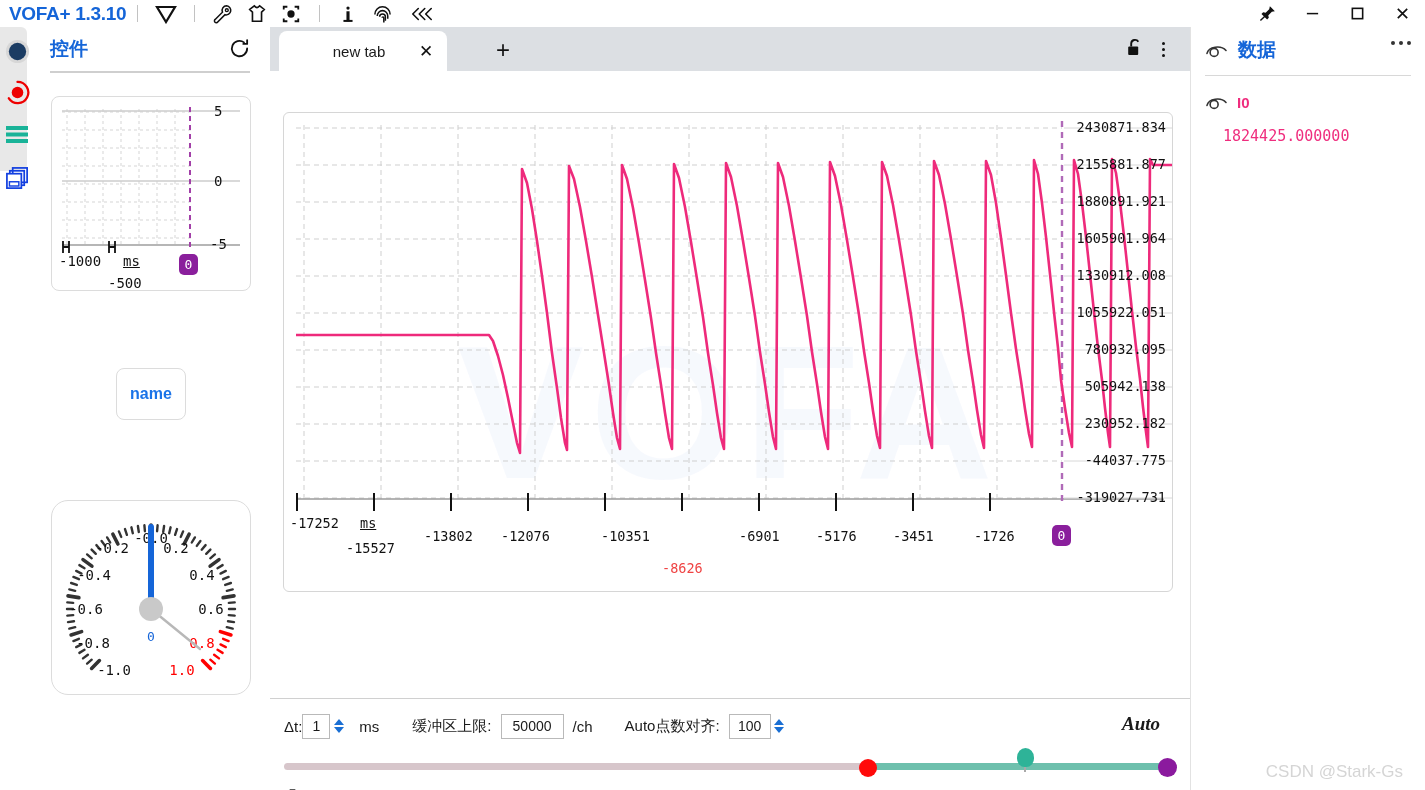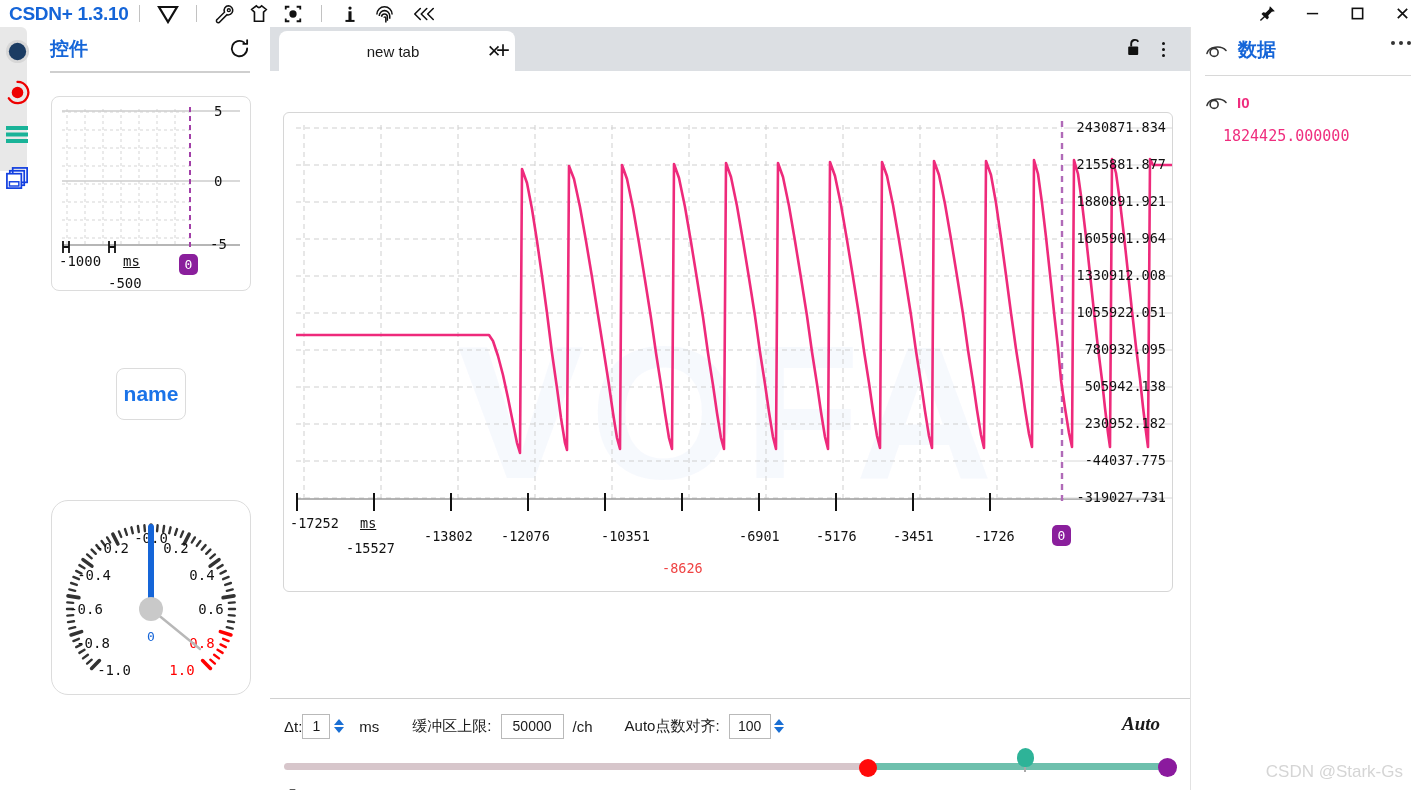--- a/index.html
+++ b/index.html
@@ -70,38 +70,38 @@
     background: #cfcfcf;
   }
   .widget {
     position: absolute; border: 1px solid #dcdcdc; border-radius: 8px;
     background: #fff;
   }
   .w-plot { left: 17px; top: 69px; width: 200px; height: 195px; }
   .w-btn  { left: 82px; top: 341px; width: 70px; height: 52px;
             display: flex; align-items: center; justify-content: center; }
   .w-btn span {
-    font-size: 21px; font-weight: bold; color: #1a73e8;
+    font-size: 16px; font-weight: bold; color: #1a73e8;
     font-family: "Liberation Sans", sans-serif;
   }
   .w-gauge { left: 17px; top: 473px; width: 200px; height: 195px; border-radius: 17px; }
 
   .mono { font-family: "DejaVu Sans Mono", monospace; }
 
   
   .main {
     position: absolute; left: 270px; top: 27px; width: 920px; height: 763px;
     background: #ffffff;
   }
   .tabstrip {
     position: absolute; left: 0; top: 0; width: 920px; height: 44px;
     background: #dcdfe3;
   }
   .tab {
-    position: absolute; left: 9px; top: 4px; width: 236px; height: 40px;
+    position: absolute; left: 9px; top: 4px; width: 168px; height: 40px;
     background: #ffffff; border-radius: 8px 8px 0 0;
     display: flex; align-items: center;
   }
   .tab-label {
     flex: 1; text-align: center; font-size: 15px; color: #1a1a1a;
     font-family: "Liberation Sans", sans-serif; padding-left: 26px;
   }
   .tab-close {
     width: 26px; height: 26px; margin-right: 8px; display: flex;
     align-items: center; justify-content: center; font-size: 17px;
@@ -249,21 +249,21 @@
     font-family: "Liberation Sans", sans-serif;
   }
 </style>
 </head>
 <body>
 
 <div class="app">
 
   <div class="topbar">
     <div class="brand">
-      <span>CSDN+</span>
+      <span>VOFA+</span>
       <span class="ver">1.3.10</span>
     </div>
     <div class="tb-sep"></div>
 
     <div class="tb-ico">
       <svg width="22" height="20" viewBox="0 0 22 20">
           <path d="M2 3 H20 L11 18 Z" fill="none" stroke="#111" stroke-width="2.2"></path>
         </svg>
     </div>
     <div class="tb-sep"></div>

